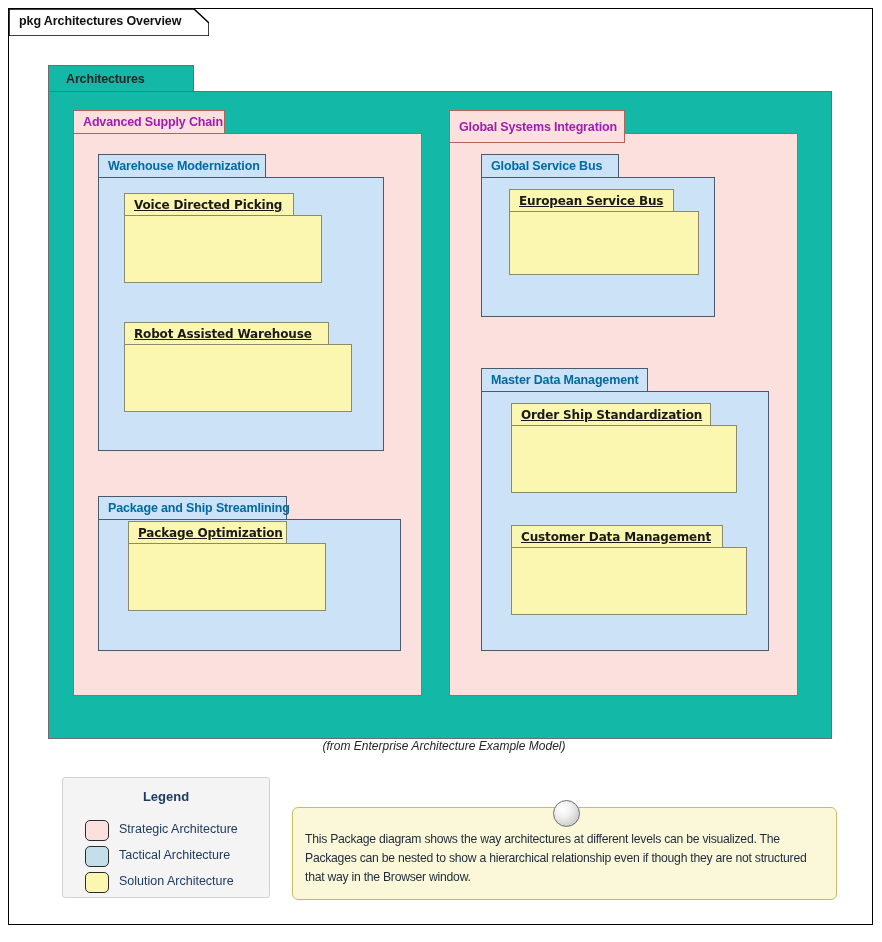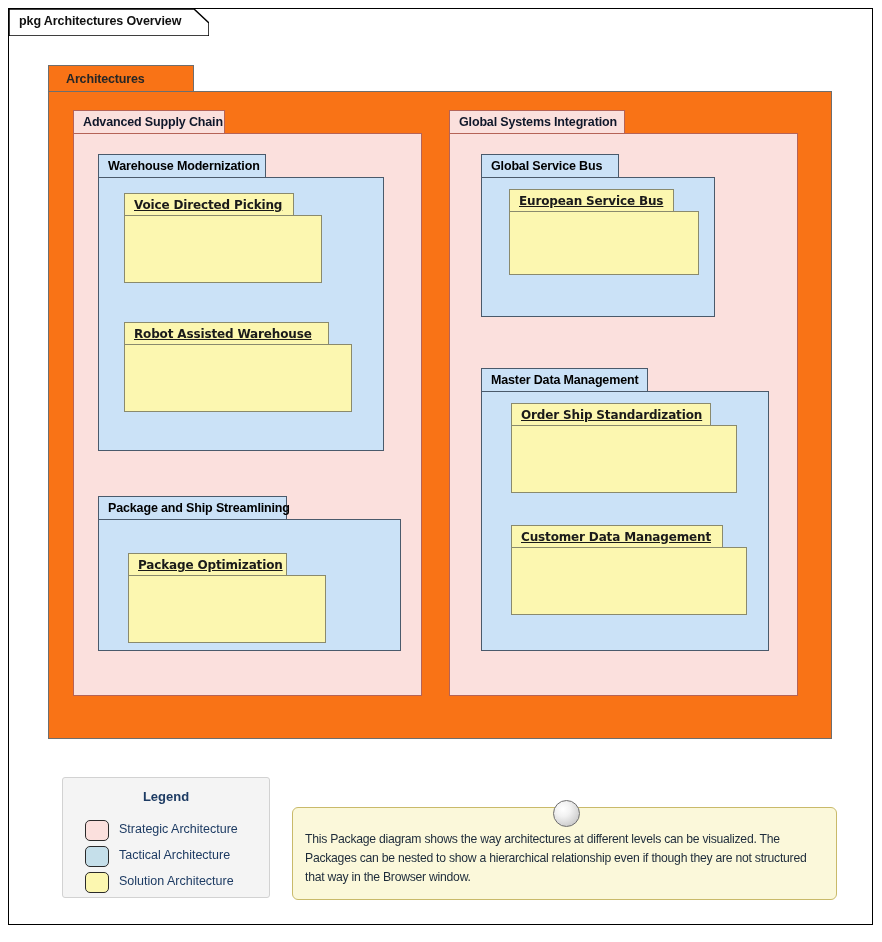--- a/index.html
+++ b/index.html
@@ -72,28 +72,28 @@
     border: 1px solid #707070;
     z-index: 1;
   }
   .pkg-label {
     font-size: 12.5px;
     font-weight: bold;
     letter-spacing: -0.15px;
   }
 
   
-  .lvl-root .pkg-tab, .lvl-root .pkg-body { background: #f97316; border-color: #6e6e6e; padding-left: 17px; }
+  .lvl-root .pkg-tab, .lvl-root .pkg-body { background: #14b8a6; border-color: #6e6e6e; padding-left: 17px; }
   .lvl-root .pkg-label { color: #262626; }
 
   .lvl-strategic .pkg-tab, .lvl-strategic .pkg-body { background: #fbe0dd; border-color: #b56357; }
-  .lvl-strategic .pkg-label { color: #0f172a; }
+  .lvl-strategic .pkg-label { color: #a21caf; }
 
   .lvl-tactical .pkg-tab, .lvl-tactical .pkg-body { background: #cbe2f7; border-color: #4a5a6b; }
-  .lvl-tactical .pkg-label { color: #000000; text-align: center; }
+  .lvl-tactical .pkg-label { color: #0369a1; text-align: center; }
 
   .lvl-solution .pkg-tab, .lvl-solution .pkg-body { background: #fcf7b0; border-color: #8a8a6d; }
   .lvl-solution .pkg-label { color: #1a1a1a; font-family: "DejaVu Sans", sans-serif; font-size: 12px; text-decoration: underline; }
 
   
   .from-label {
     position: absolute;
     font-style: italic;
     font-size: 12px;
     white-space: nowrap;
@@ -195,20 +195,21 @@
     </svg>
     <div id="frame-title-label">pkg Architectures Overview</div>
   </div>
 
   <div class="pkg lvl-root" style="left:39px; top:56px; width:784px; height:674px;">
     <div class="pkg-tab" style="width:146px; height:27px;">
       <span class="pkg-label">Architectures</span>
     </div>
     <div class="pkg-body" style="top:26px; width:784px; height:648px;"></div>
   </div>
+  <div class="from-label from-root" style="left:300px; top:730px; width:270px;">(from Enterprise Architecture Example Model)</div>
 
   <div class="pkg lvl-strategic" style="left:64px; top:101px; width:349px; height:586px;">
     <div class="pkg-tab" style="width:152px; height:24px;">
       <span class="pkg-label">Advanced Supply Chain</span>
     </div>
     <div class="pkg-body" style="top:23px; width:349px; height:563px;"></div>
   </div>
   <div class="from-label from-strategic" style="left:139px; top:693px; width:200px;">(from Strategic Architectures)</div>
 
   <div class="pkg lvl-tactical" style="left:89px; top:145px; width:286px; height:297px;">
@@ -236,30 +237,30 @@
   <div class="from-label from-solution" style="left:115px; top:406px; width:228px;">(from Solution Architectures)</div>
 
   <div class="pkg lvl-tactical" style="left:89px; top:487px; width:303px; height:155px;">
     <div class="pkg-tab" style="width:189px; height:24px;">
       <span class="pkg-label">Package and Ship Streamlining</span>
     </div>
     <div class="pkg-body" style="top:23px; width:303px; height:132px;"></div>
   </div>
   <div class="from-label from-tactical" style="left:140px; top:656px; width:200px;">(from Tactical Architectures)</div>
 
-  <div class="pkg lvl-solution" style="left:119px; top:544px; width:198px; height:90px;">
+  <div class="pkg lvl-solution" style="left:119px; top:512px; width:198px; height:90px;">
     <div class="pkg-tab" style="width:159px; height:23px;">
       <span class="pkg-label">Package Optimization</span>
     </div>
     <div class="pkg-body" style="top:22px; width:198px; height:68px;"></div>
   </div>
   <div class="from-label from-solution" style="left:119px; top:615px; width:198px;">(from Solution Architectures)</div>
 
   <div class="pkg lvl-strategic" style="left:440px; top:101px; width:349px; height:586px;">
-    <div class="pkg-tab" style="width:176px; height:24px;">
+    <div class="pkg-tab" style="width:176px; height:33px;">
       <span class="pkg-label">Global Systems Integration</span>
     </div>
     <div class="pkg-body" style="top:23px; width:349px; height:563px;"></div>
   </div>
   <div class="from-label from-strategic" style="left:515px; top:693px; width:200px;">(from Strategic Architectures)</div>
 
   <div class="pkg lvl-tactical" style="left:472px; top:145px; width:234px; height:163px;">
     <div class="pkg-tab" style="width:138px; height:24px;">
       <span class="pkg-label">Global Service Bus</span>
     </div>

